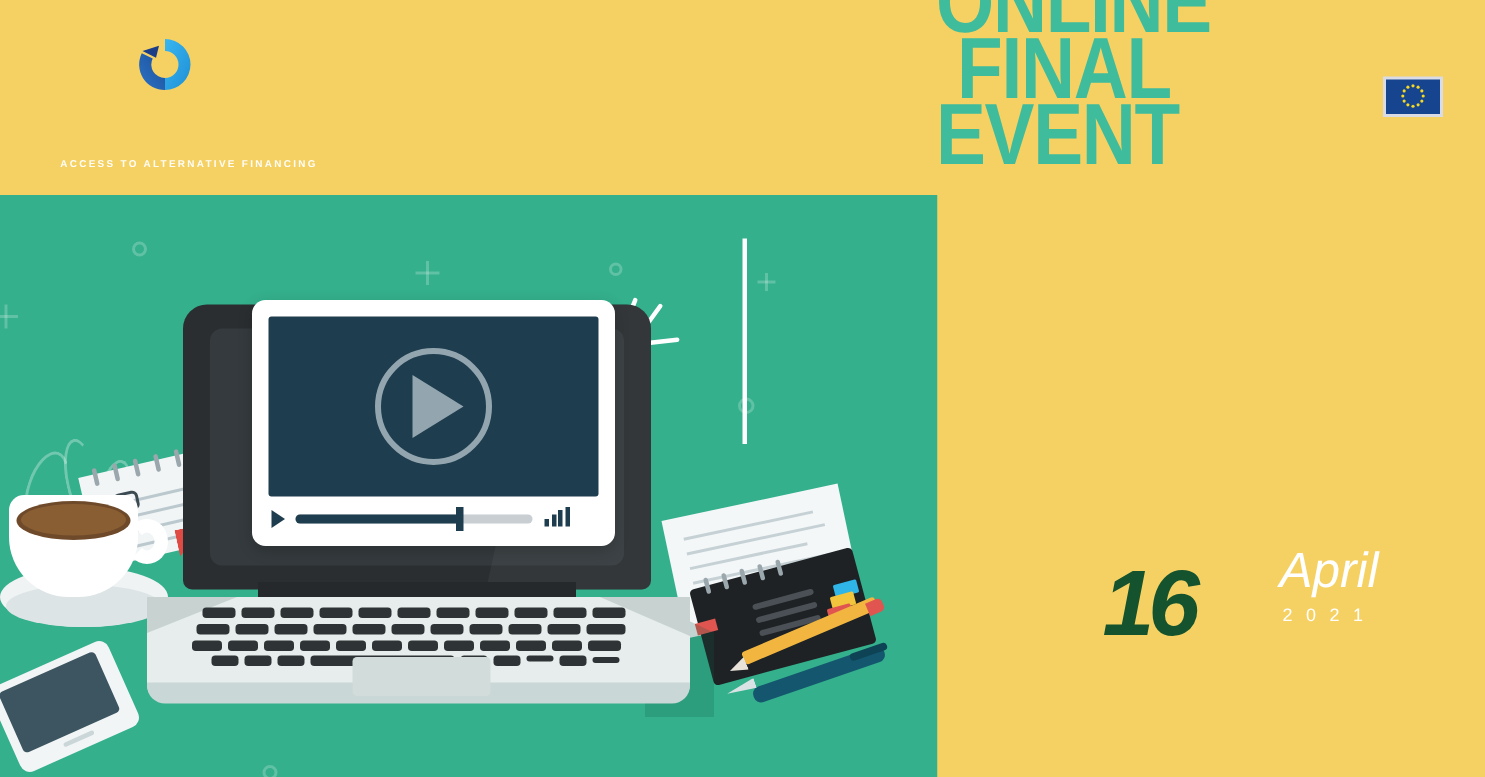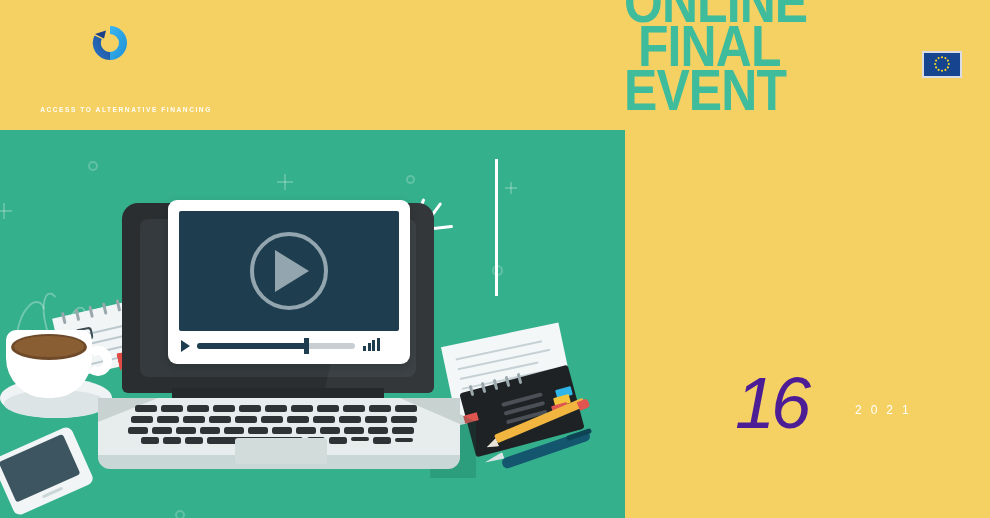--- a/index.html
+++ b/index.html
@@ -41,22 +41,22 @@
 
   
   .headline-bar { position:absolute; left:495px; top:159px; width:2.5px; height:137px;
     background:#FFFFFF; }
   .headline { position:absolute; left:510px; top:156px; width:430px;
     color:#FFFFFF; font-size:26.5px; font-weight:700; line-height:34.5px;
     letter-spacing:-0.25px; }
 
   
   .date-block { position:absolute; left:735px; top:355px; width:250px; height:110px; }
-  .date-day { position:absolute; left:0; top:0; font-size:72px; font-weight:400;
-    font-style:italic; color:#4c1d95; line-height:96px; letter-spacing:-4px; }
+  .date-day { position:absolute; left:0; top:0; font-size:62px; font-weight:700;
+    font-style:italic; color:#14532d; line-height:96px; letter-spacing:-4px; }
   .date-month { position:absolute; left:118px; top:8px; font-size:33px; font-style:italic;
     font-weight:300; color:#FFFFFF; line-height:33px; }
   .date-year { position:absolute; left:120px; top:48px; font-size:12px; font-weight:400;
     color:#FFFFFF; letter-spacing:9px; }
 
   
   .deco-circle { position:absolute; border:2px solid rgba(255,255,255,.22); border-radius:50%; }
   .deco-plus { position:absolute; }
   .deco-plus:before, .deco-plus:after { content:""; position:absolute; background:rgba(255,255,255,.22); }
   .deco-plus:before { left:50%; top:0; width:2px; height:100%; margin-left:-1px; }
@@ -234,20 +234,21 @@
           <circle cx="14.6" cy="5.1" r="1.05"></circle>
         </g>
       </svg>
     </div>
   </div>
 
   <div class="headline-bar"></div>
 
   <div class="date-block">
     <div class="date-day">16</div>
+    <div class="date-month">April</div>
     <div class="date-year">2021</div>
   </div>
 
   <div class="steam" style="left:18px; top:300px; width:26px; height:52px; transform:rotate(18deg);"></div>
   <div class="steam" style="left:44px; top:292px; width:22px; height:58px; transform:rotate(-12deg);"></div>
   <div class="steam" style="left:66px; top:306px; width:20px; height:46px; transform:rotate(14deg);"></div>
 
   <div class="nbk">
     <div class="nbk-spiral" style="left:10px;"></div>
     <div class="nbk-spiral" style="left:24px;"></div>

